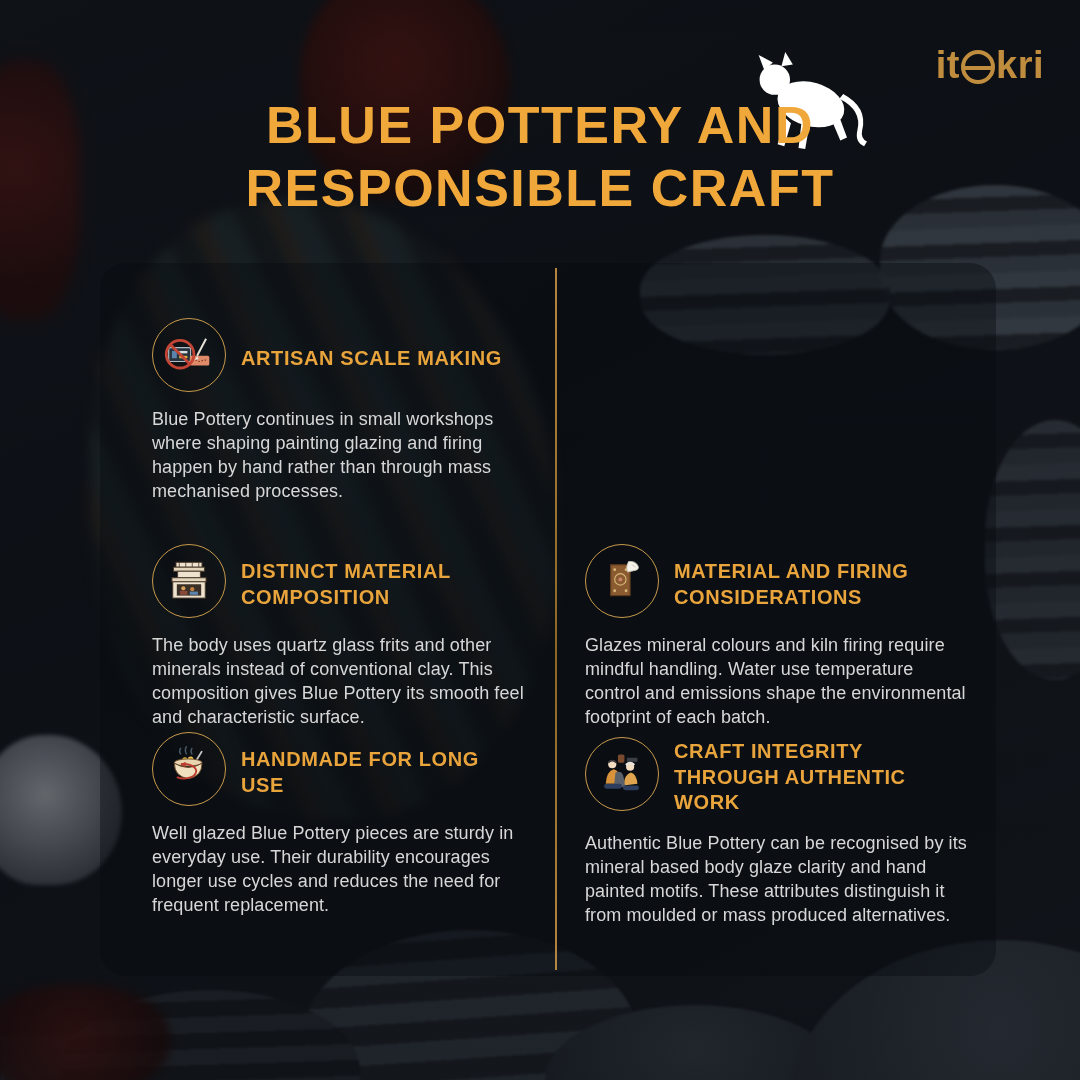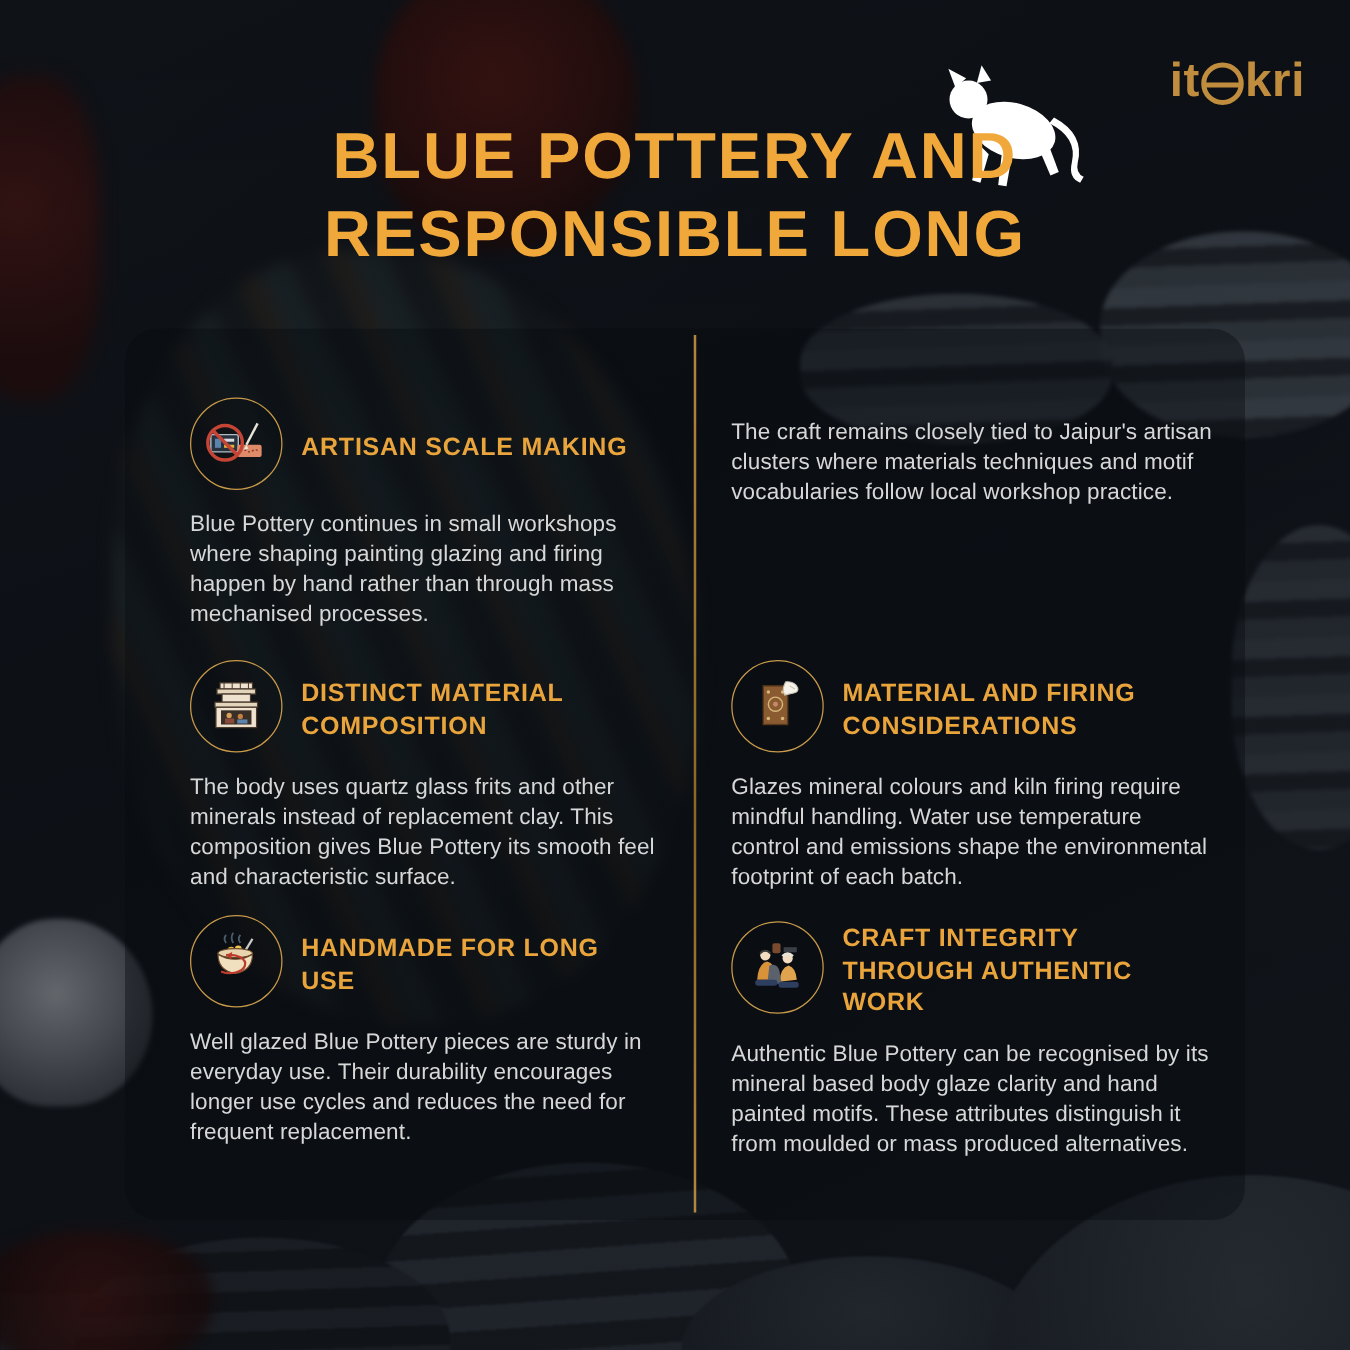--- a/index.html
+++ b/index.html
@@ -61,21 +61,21 @@
   .cat{position:absolute;left:733px;top:50px;width:152px;height:122px;}
 
   .panel{position:absolute;left:100px;top:263px;width:896px;height:713px;
          background:rgba(7,11,17,.42);border-radius:26px;}
   .divider{position:absolute;left:555px;top:268px;width:2px;height:702px;
            background:linear-gradient(#c79242,#9a7028 55%,#c79242);opacity:.9;}
 
   .section{position:absolute;}
   .s-left{left:152px;width:378px;}
   .s-right{left:585px;width:388px;}
-  .row1{top:318px;} .row2{top:528px;} .row3{top:732px;}
+  .row1{top:318px;} .row2{top:544px;} .row3{top:732px;}
 
   .sec-head{display:flex;align-items:center;gap:15px;min-height:72px;}
   .icon-circle{flex:0 0 auto;width:72px;height:72px;border:1.6px solid #c89a4a;border-radius:50%;
                display:flex;align-items:center;justify-content:center;background:rgba(8,10,14,.25);}
   .icon-circle svg{width:52px;height:52px;}
   .sec-title{margin:7px 0 0;color:#e9a43c;font-size:20px;font-weight:bold;line-height:1.28;
              letter-spacing:.6px;text-transform:uppercase;}
   .s-left .sec-title{max-width:262px;}
   .s-right .sec-title{max-width:322px;}
   .sec-body{margin:16px 0 0;color:#d7d7d7;font-size:18px;line-height:1.33;letter-spacing:.1px;}
@@ -114,21 +114,21 @@
       <path d="M51 16 L55 1 L63 14 Z"></path>
       <path d="M55 70 L47 98 L54 100 L61 76 Z"></path>
       <path d="M72 76 L69 102 L76 103 L80 80 Z"></path>
       <path d="M101 66 L113 94 L120 91 L110 64 Z"></path>
       <path d="M112 50 q24 12 19 33 q-3 13 7 17 l3 -5 q-7 -3 -5 -12 q6 -24 -20 -38 Z"></path>
     </g>
   </svg>
 
   <div class="title">
     <div>BLUE POTTERY AND</div>
-    <div>RESPONSIBLE LONG</div>
+    <div>RESPONSIBLE CRAFT</div>
   </div>
 
   <div class="panel"></div>
   <div class="divider"></div>
 
   <div class="section s-left row1">
     <div class="sec-head">
       <div class="icon-circle">
         <svg viewBox="0 0 64 64">
           <rect x="7" y="23" width="27" height="17" rx="2" fill="#27323c" stroke="#aebdc8" stroke-width="1.4"></rect>
@@ -142,21 +142,20 @@
           <circle cx="21" cy="31" r="17" fill="none" stroke="#c44536" stroke-width="3.4"></circle>
           <line x1="9" y1="19" x2="33" y2="43" stroke="#c44536" stroke-width="3.4"></line>
         </svg>
       </div>
       <h3 class="sec-title">ARTISAN SCALE MAKING</h3>
     </div>
     <p class="sec-body">Blue Pottery continues in small workshops where shaping painting glazing and firing happen by hand rather than through mass mechanised processes.</p>
   </div>
 
   <div class="section s-right row1">
-    <p class="sec-body">The craft remains closely tied to Jaipur's artisan clusters where materials techniques and motif vocabularies follow local workshop practice.</p>
   </div>
 
   <div class="section s-left row2">
     <div class="sec-head">
       <div class="icon-circle">
         <svg viewBox="0 0 64 64">
           <rect x="16" y="9" width="32" height="6" fill="#efe3cf" stroke="#4a3a2c" stroke-width="1.2"></rect>
           <rect x="13" y="15" width="38" height="5" fill="#e3d4bc" stroke="#4a3a2c" stroke-width="1.2"></rect>
           <rect x="18" y="20" width="28" height="8" fill="#efe3cf" stroke="#4a3a2c" stroke-width="1.2"></rect>
           <rect x="11" y="28" width="42" height="5" fill="#e3d4bc" stroke="#4a3a2c" stroke-width="1.2"></rect>
@@ -167,21 +166,21 @@
           <rect x="21" y="44" width="9" height="5" fill="#8a4a3a"></rect>
           <rect x="33" y="45" width="10" height="4" fill="#5b84ad"></rect>
           <line x1="20" y1="9" x2="20" y2="15" stroke="#4a3a2c" stroke-width="1"></line>
           <line x1="28" y1="9" x2="28" y2="15" stroke="#4a3a2c" stroke-width="1"></line>
           <line x1="36" y1="9" x2="36" y2="15" stroke="#4a3a2c" stroke-width="1"></line>
           <line x1="44" y1="9" x2="44" y2="15" stroke="#4a3a2c" stroke-width="1"></line>
         </svg>
       </div>
       <h3 class="sec-title">DISTINCT MATERIAL COMPOSITION</h3>
     </div>
-    <p class="sec-body">The body uses quartz glass frits and other minerals instead of replacement clay. This composition gives Blue Pottery its smooth feel and characteristic surface.</p>
+    <p class="sec-body">The body uses quartz glass frits and other minerals instead of conventional clay. This composition gives Blue Pottery its smooth feel and characteristic surface.</p>
   </div>
 
   <div class="section s-right row2">
     <div class="sec-head">
       <div class="icon-circle">
         <svg viewBox="0 0 64 64">
           <rect x="18" y="12" width="24" height="38" fill="#8a5a30" stroke="#5a3a1e" stroke-width="1.4"></rect>
           <circle cx="30" cy="30" r="7" fill="none" stroke="#d8b878" stroke-width="1.4"></circle>
           <circle cx="30" cy="30" r="2.4" fill="#c9886a"></circle>
           <circle cx="23" cy="18" r="1.7" fill="#d8b878"></circle>

